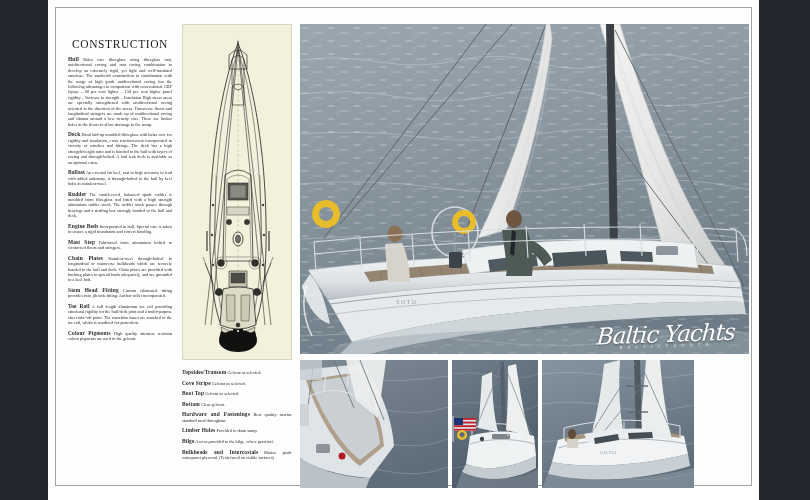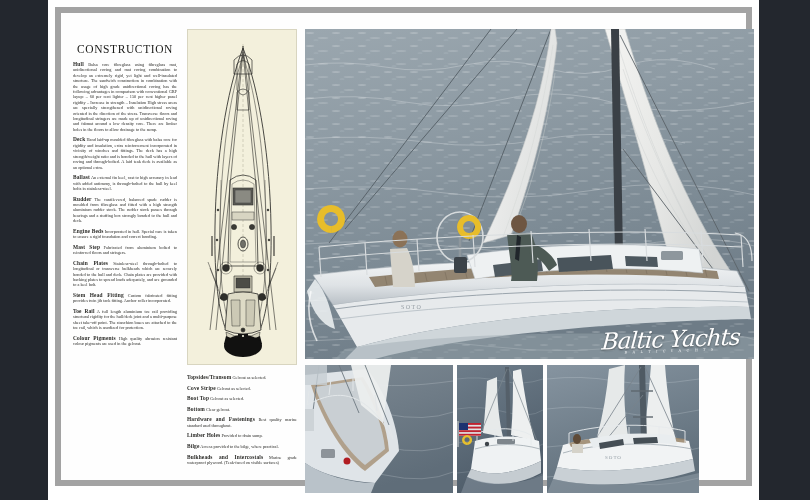--- a/index.html
+++ b/index.html
@@ -14,21 +14,21 @@
   .darkband.right{right:0;width:51px;}
 
   
   .page{
     position:absolute;left:48px;top:0;width:711px;height:500px;
     background:#ffffff;
     box-sizing:border-box;
   }
   .page-inner{
     position:absolute;left:7px;top:7px;right:7px;bottom:14px;
-    border:6px solid #a3a3a3;
+    border:1px solid #a3a3a3;
     background:#fefefe;
     box-sizing:border-box;
   }
   .content{
     position:absolute;left:4px;top:4px;right:4px;bottom:4px;
   }
 
   
   .col-left{
     position:absolute;left:8px;top:26px;width:104px;height:450px;

